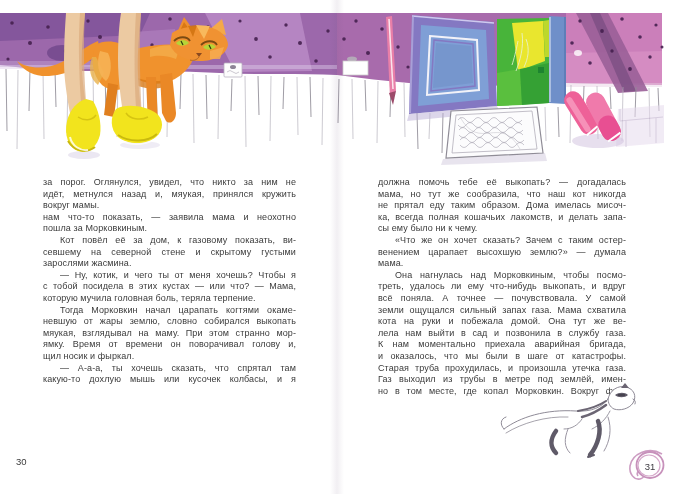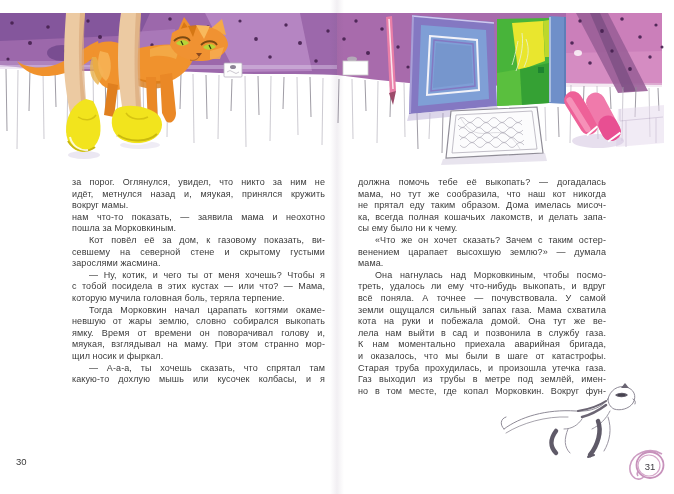--- a/index.html
+++ b/index.html
@@ -4,22 +4,22 @@
 <style>
   html,body{margin:0;padding:0;}
   body{
     width:674px;height:494px;position:relative;background:#ffffff;overflow:hidden;
     font-family:"Liberation Sans",sans-serif;
   }
   .illustration{position:absolute;left:0;top:13px;width:674px;height:152px;}
   .gutter{position:absolute;left:330px;top:0;width:14px;height:494px;
     background:linear-gradient(to right,rgba(255,255,255,0),rgba(104,78,118,0.09) 50%,rgba(255,255,255,0));}
   .textcol{position:absolute;top:177px;color:#3a3a3a;font-size:9px;line-height:11.6px;letter-spacing:.1px;}
-  .textcol.left{left:43px;width:253px;margin-left:29px;}
-  .textcol.right{left:358px;width:248px;}
+  .textcol.left{left:43px;width:253px;}
+  .textcol.right{left:378px;width:248px;}
   .tline{text-align:justify;text-align-last:justify;white-space:normal;}
   .tline.pend{text-align-last:left;}
   .tline.indent{text-indent:17px;}
   .pagenum{position:absolute;font-size:9.5px;color:#3a3a3a;margin-top:17px;}
   .pagenum.left{left:16px;top:439px;}
   .sketch{position:absolute;left:498px;top:383px;width:152px;height:88px;}
   .badge{position:absolute;left:626px;top:446px;width:44px;height:38px;}
   svg{display:block;}
 </style>
 </head>
@@ -223,22 +223,22 @@
     <div class="tline">нам что-то показать, — заявила мама и неохотно</div>
     <div class="tline pend">пошла за Морковкиным.</div>
     <div class="tline indent">Кот повёл её за дом, к газовому показать, ви-</div>
     <div class="tline">севшему на северной стене и скрытому густыми</div>
     <div class="tline pend">зарослями жасмина.</div>
     <div class="tline indent">— Ну, котик, и чего ты от меня хочешь? Чтобы я</div>
     <div class="tline">с тобой посидела в этих кустах — или что? — Мама,</div>
     <div class="tline pend">которую мучила головная боль, теряла терпение.</div>
     <div class="tline indent">Тогда Морковкин начал царапать когтями окаме-</div>
     <div class="tline">невшую от жары землю, словно собирался выкопать</div>
+    <div class="tline">мяукая, взглядывал на маму. При этом странно мор-</div>
     <div class="tline">ямку. Время от времени он поворачивал голову и,</div>
-    <div class="tline">мяукая, взглядывал на маму. При этом странно мор-</div>
     <div class="tline pend">щил носик и фыркал.</div>
     <div class="tline indent">— А-а-а, ты хочешь сказать, что спрятал там</div>
     <div class="tline">какую-то дохлую мышь или кусочек колбасы, и я</div>
   </div>
 
 <div class="textcol right">
     <div class="tline">должна помочь тебе её выкопать? — догадалась</div>
     <div class="tline">мама, но тут же сообразила, что наш кот никогда</div>
     <div class="tline">не прятал еду таким образом. Дома имелась мисоч-</div>
     <div class="tline">ка, всегда полная кошачьих лакомств, и делать запа-</div>

